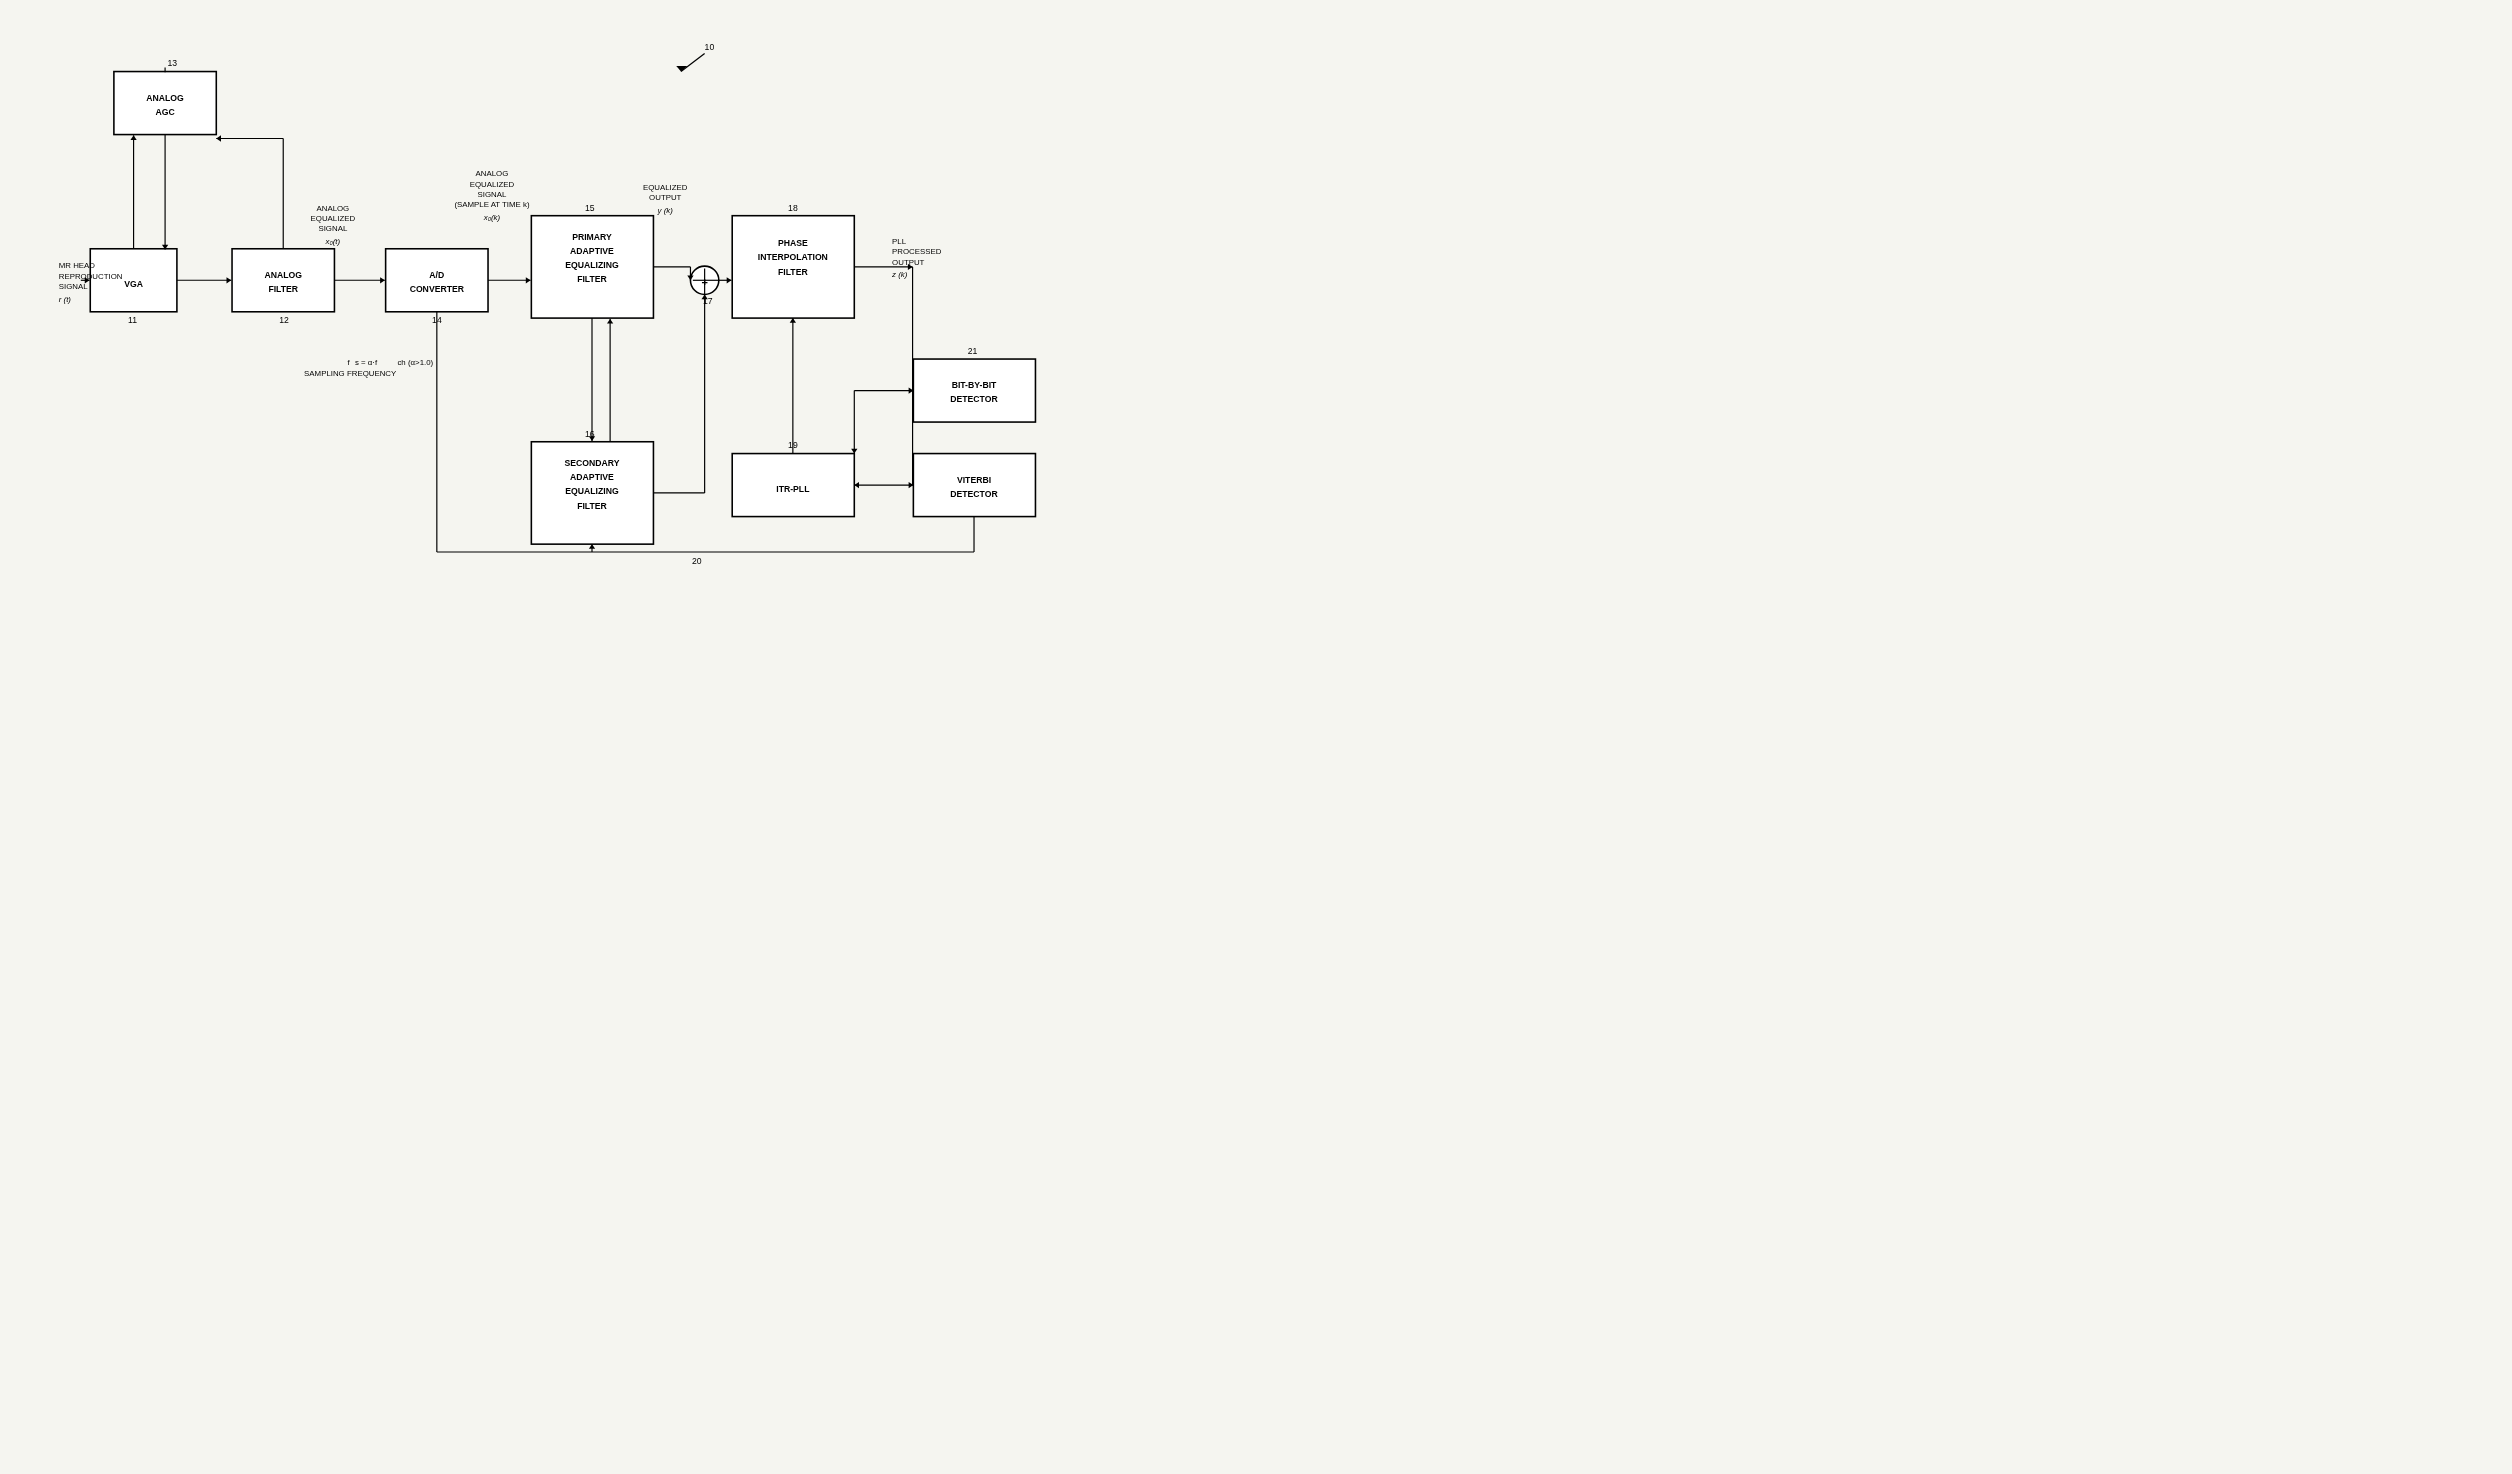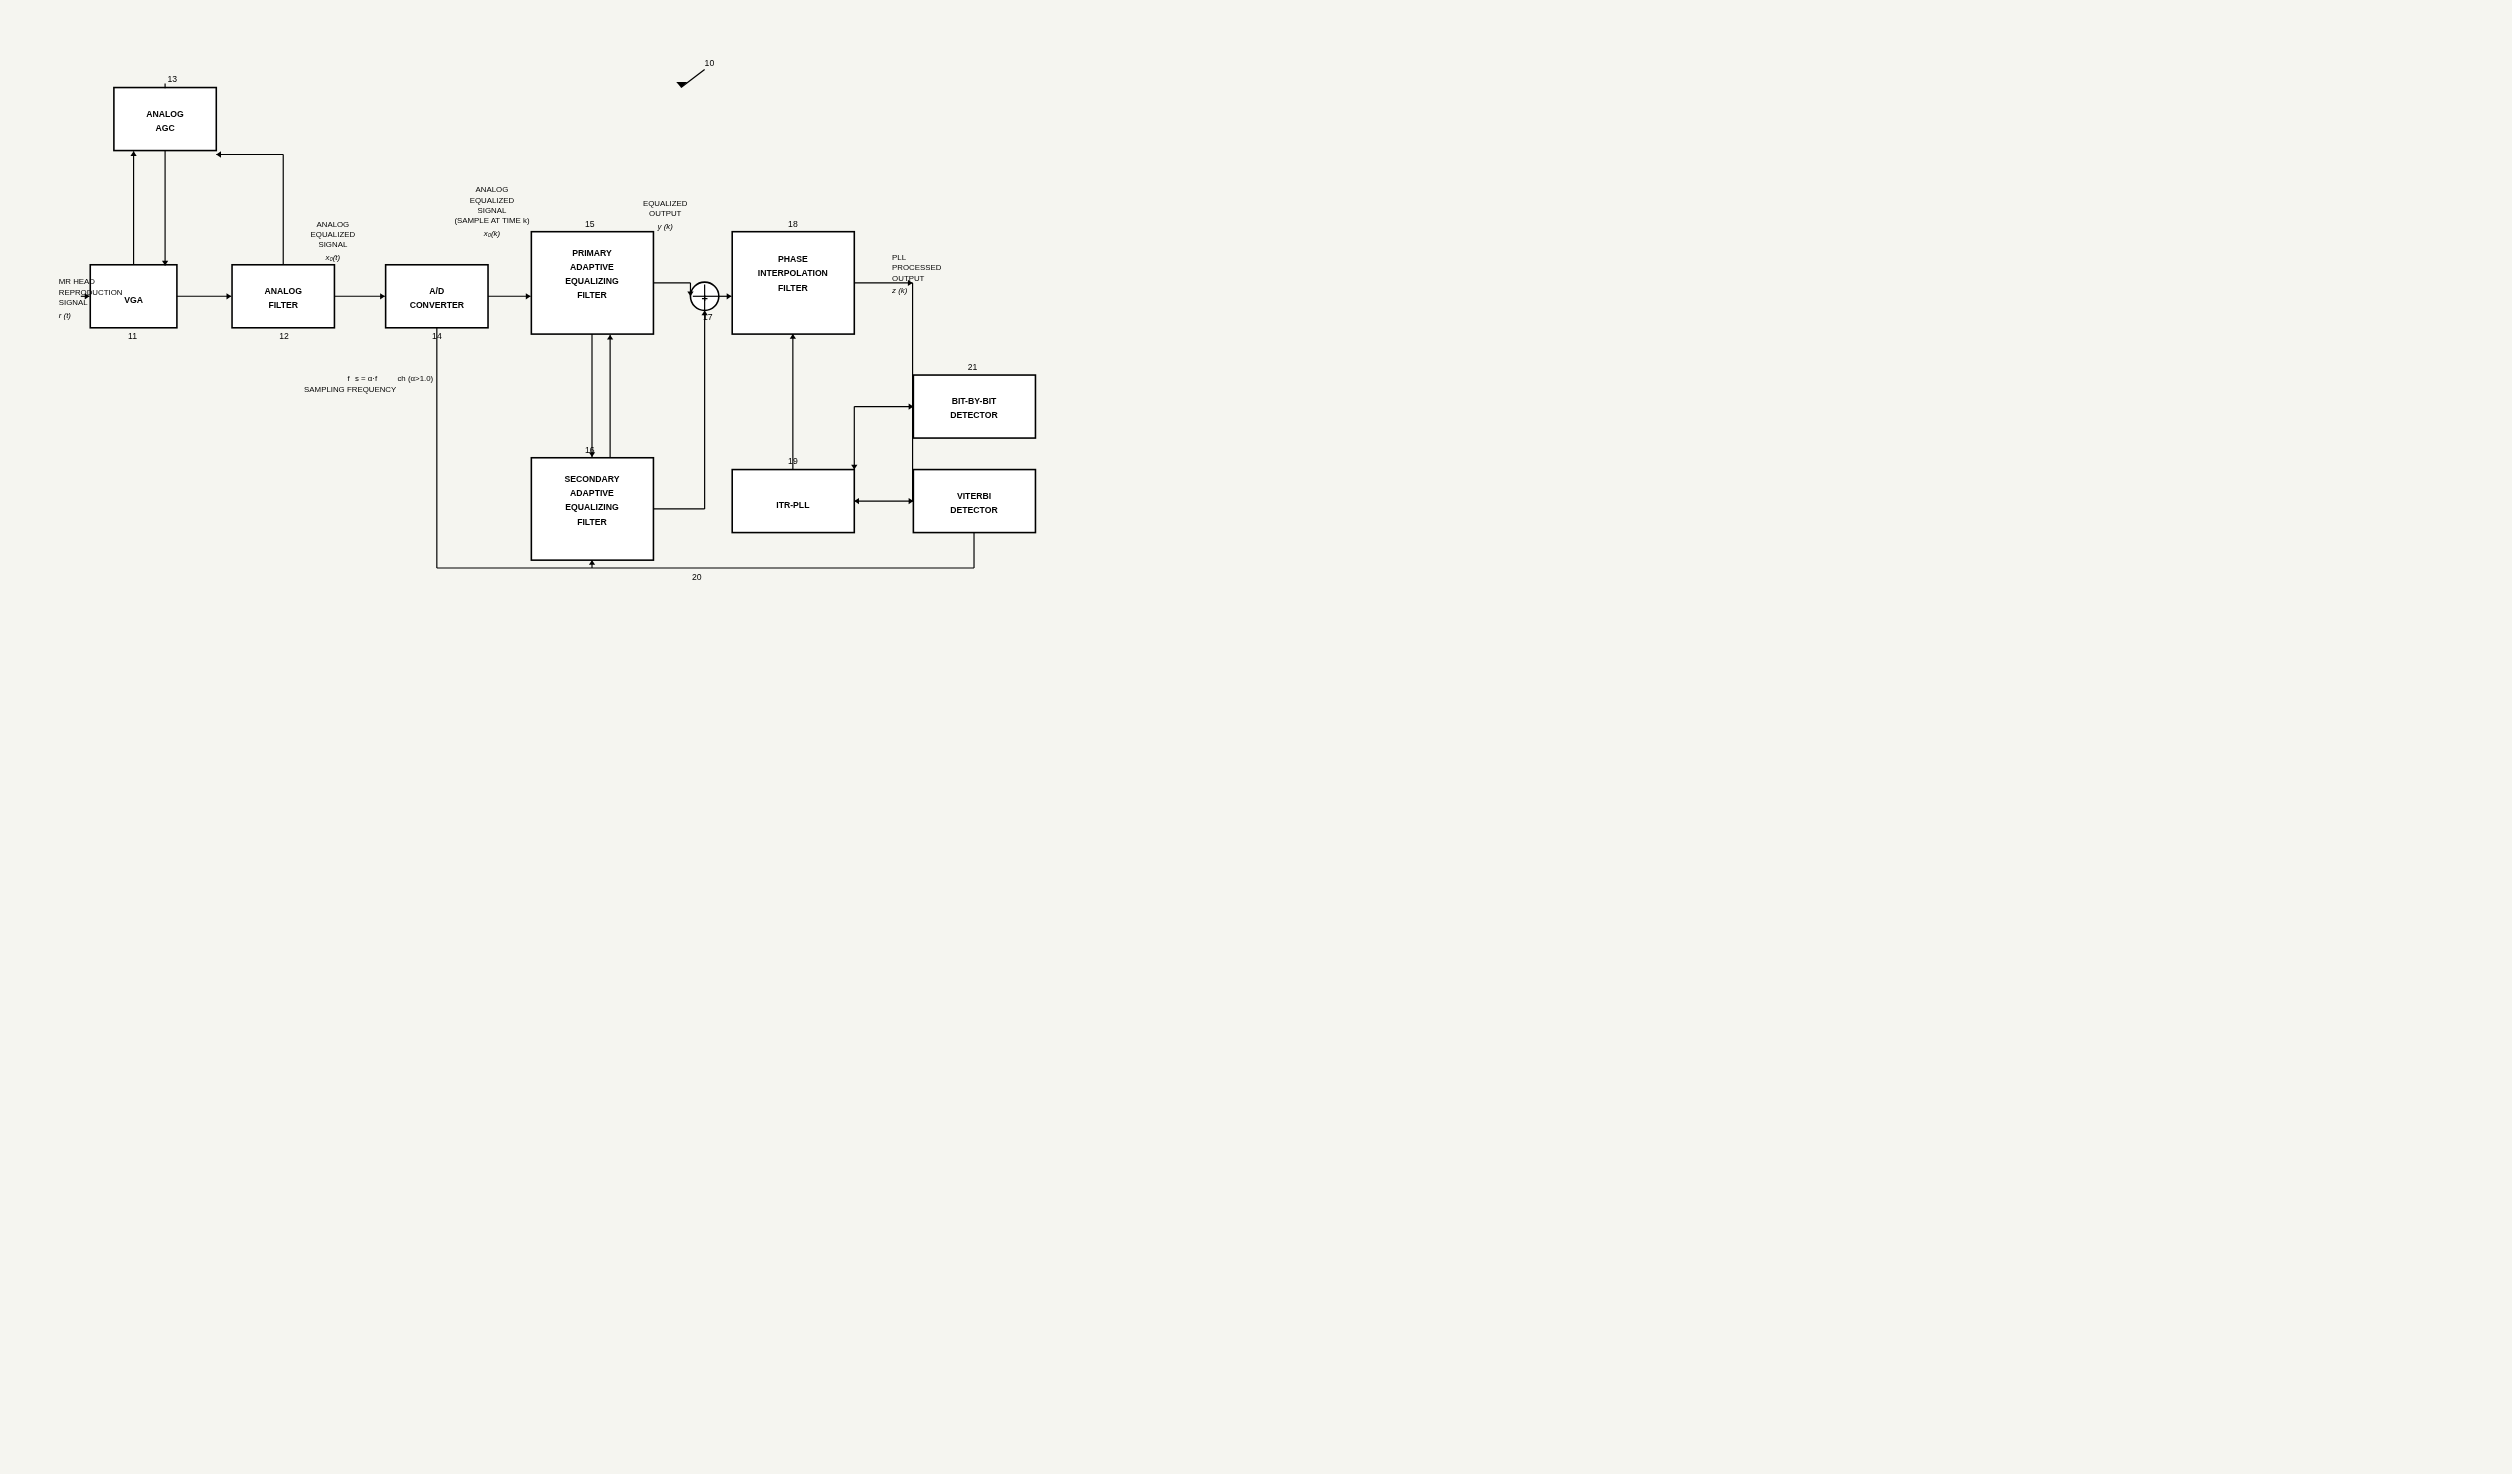--- a/index.html
+++ b/index.html
@@ -6,21 +6,21 @@
     body {
       background: #f5f5f0;
       font-family: Arial, Helvetica, sans-serif;
       width: 1256px;
       height: 737px;
       overflow: hidden;
       position: relative;
     }
     .diagram-container {
       position: absolute;
-      top: 16px; left: 0;
+      top: 0; left: 0;
       width: 1256px;
       height: 737px;
       padding-left: 43px;
     }
     svg {
       width: 100%;
       height: 100%;
     }
     .block-label {
       font-size: 11px;

